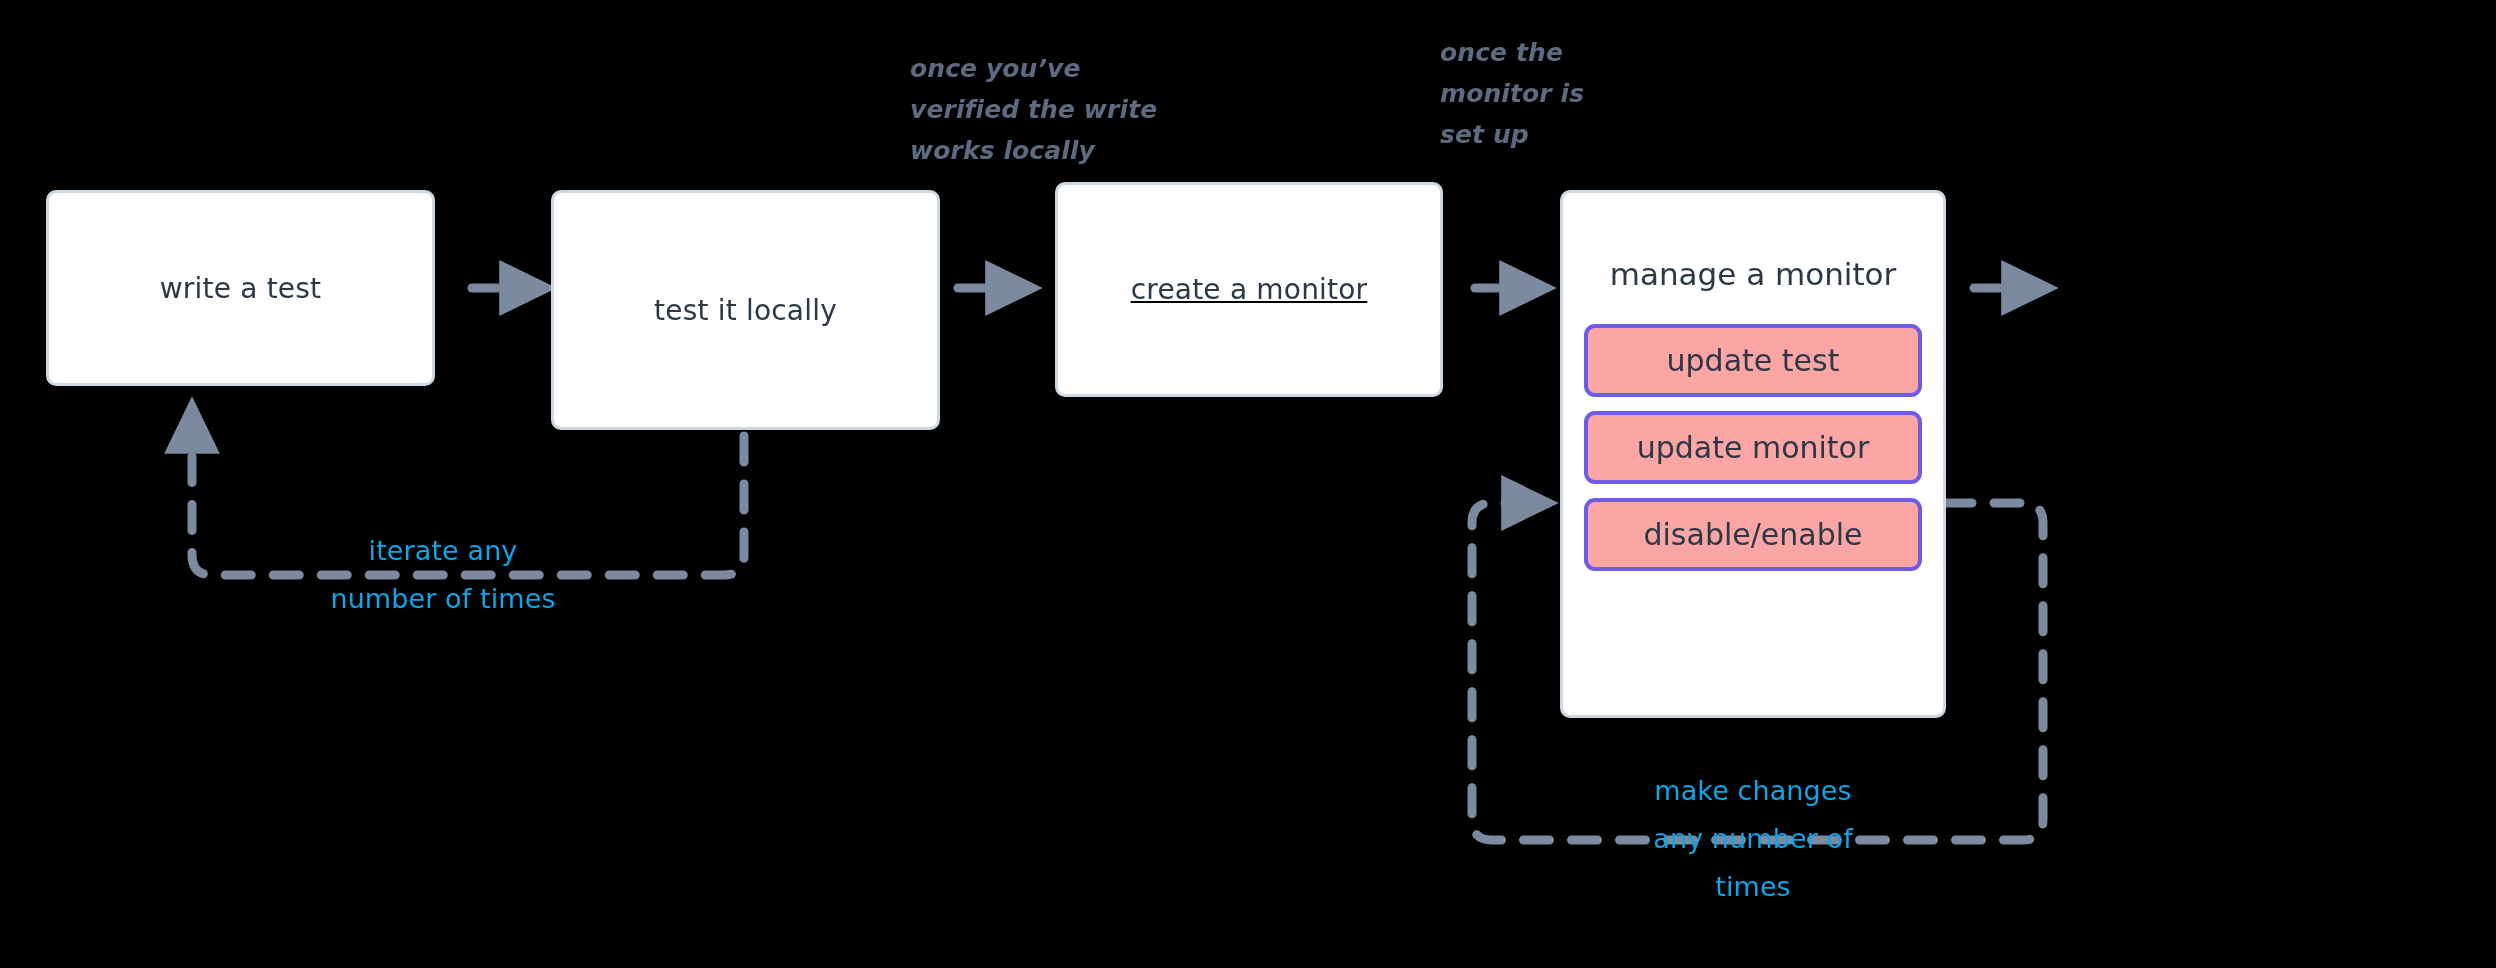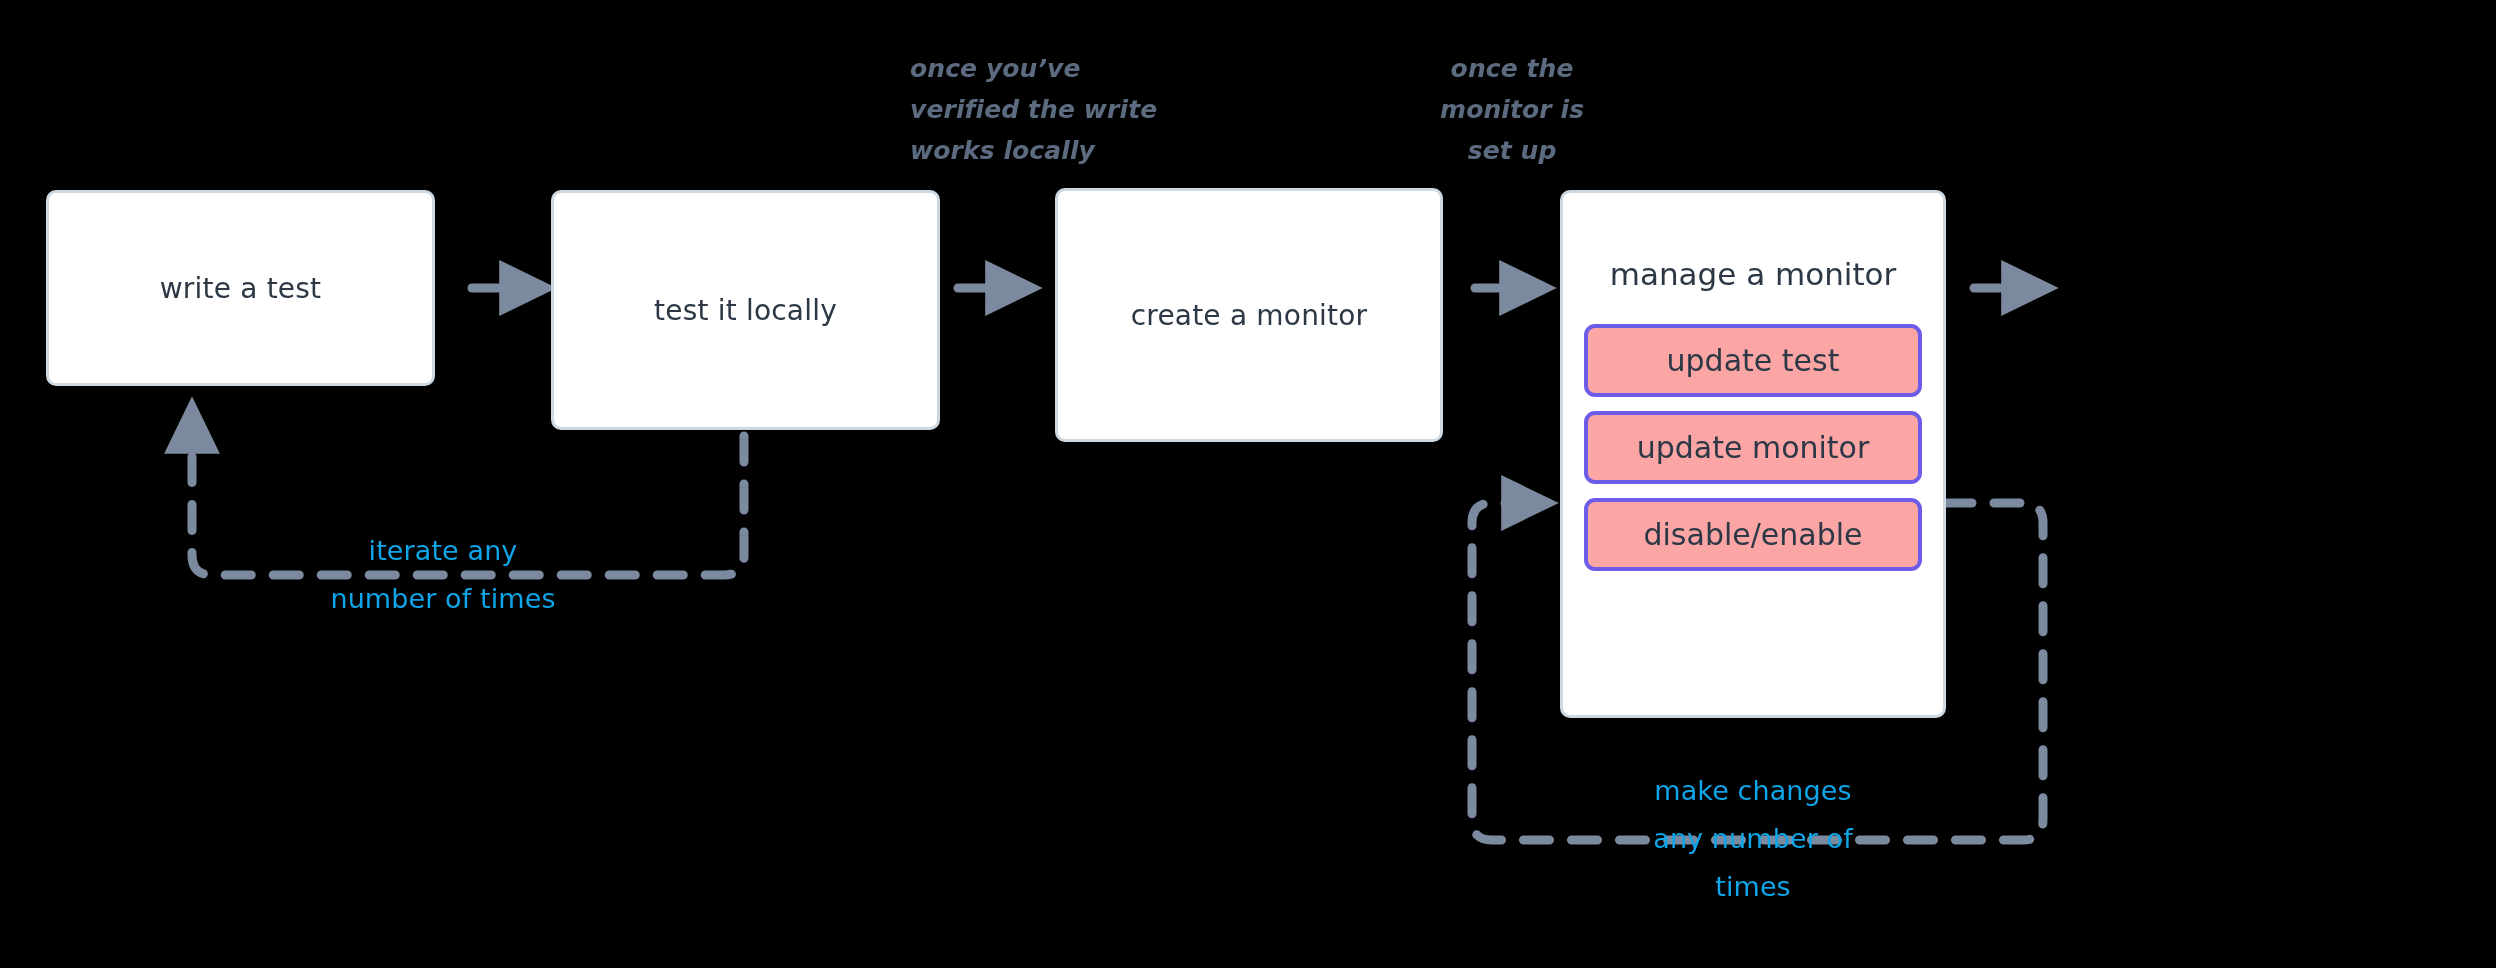--- a/index.html
+++ b/index.html
@@ -145,21 +145,21 @@
   </svg>
 
   <div class="node" style="left:46px; top:190px; width:389px; height:196px;">
     <span class="node-label">write a test</span>
   </div>
 
   <div class="node" style="left:551px; top:190px; width:389px; height:240px;">
     <span class="node-label">test it locally</span>
   </div>
 
-  <div class="node" style="left:1055px; top:188px; width:388px; height:254px;">
+  <div class="node" style="left:1055px; top:182px; width:388px; height:215px;text-decoration:underline;">
     <span class="node-label">create a monitor</span>
   </div>
 
   <div class="node-group" style="left:1560px; top:190px; width:386px; height:528px;">
     <span class="group-title">manage a monitor</span>
     <div class="sub-list">
       <div class="sub-node">
         <span class="sub-label">update test</span>
       </div>
       <div class="sub-node">
@@ -169,21 +169,21 @@
         <span class="sub-label">disable/enable</span>
       </div>
     </div>
   </div>
 
 
   <div class="annotation" style="left:910px; top:48px;">once you’ve
 verified the write
 works locally</div>
 
-  <div class="annotation" style="left:1440px; top:48px;text-align:center;">once the
+  <div class="annotation" style="left:1440px; top:32px;">once the
 monitor is
 set up</div>
 
   <div class="loop-label" style="left:318px; top:527px; width:250px;">iterate any
 number of times</div>
 
   <div class="loop-label" style="left:1628px; top:767px; width:250px;">make changes
 any number of
 times</div>
 

